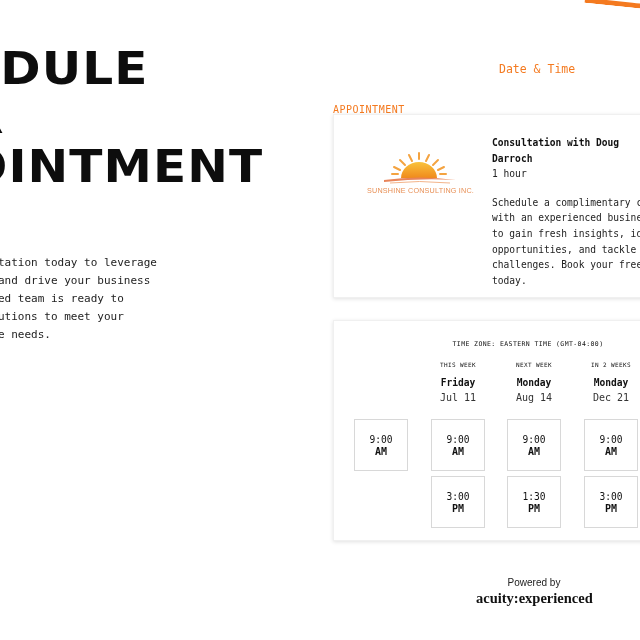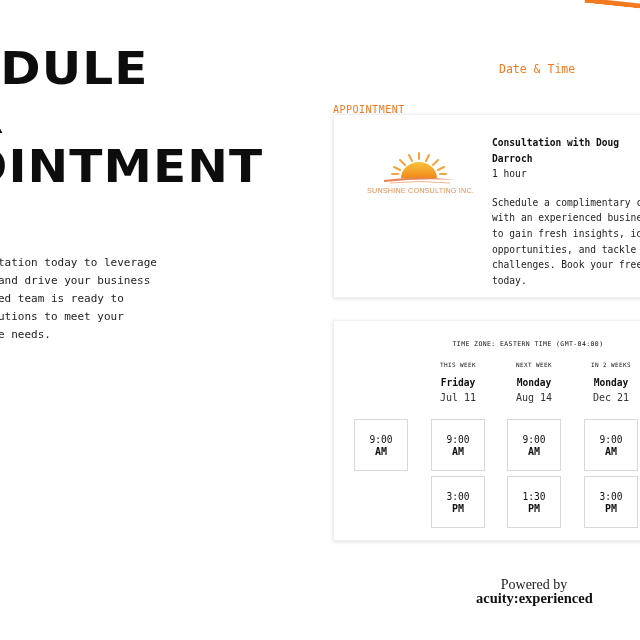--- a/index.html
+++ b/index.html
@@ -20,21 +20,21 @@
   .appt-duration { color:#222; }
   .appt-desc { margin-top:13px; color:#222; white-space:nowrap; overflow:hidden; }
   .tz { position:absolute; left:0; width:100%; top:19px; text-align:center; font-size:6.5px; letter-spacing:0.4px; color:#111; padding-left:60px; box-sizing:border-box; }
   .col { position:absolute; top:40px; width:60px; text-align:center; }
   .col-label { font-size:6px; letter-spacing:0.4px; color:#111; height:10px; }
   .col-day { font-size:9.6px; font-weight:700; margin-top:6px; color:#111; }
   .col-date { font-size:10px; margin-top:4px; color:#333; }
   .slot { position:absolute; width:54px; height:52px; border:1px solid #d8d8d8; box-sizing:border-box; background:#fff; text-align:center; font-size:9.6px; line-height:12px; cursor:pointer; }
   .slot .t { display:block; margin-top:14px; color:#111; }
   .slot .m { display:block; font-size:10px; font-weight:700; color:#111; }
-  .powered { position:absolute; left:476px; top:577px; width:116px; text-align:center; font-family:Liberation Serif, serif; font-size:14px; color:#222; }
+  .powered { position:absolute; left:476px; top:577px; width:116px; text-align:center; font-family:Liberation Sans, sans-serif; font-size:10px; color:#222; }
   .brand { position:absolute; left:476px; top:590px; width:116px; text-align:center; font-family:"Liberation Serif", serif; font-size:14.5px; font-weight:700; color:#111; }
 </style>
 </head>
 <body>
 
 <div class="accent-swoosh"></div>
 
 <div class="hero-title">
   <div>EDULE</div>
   <div>R</div>

